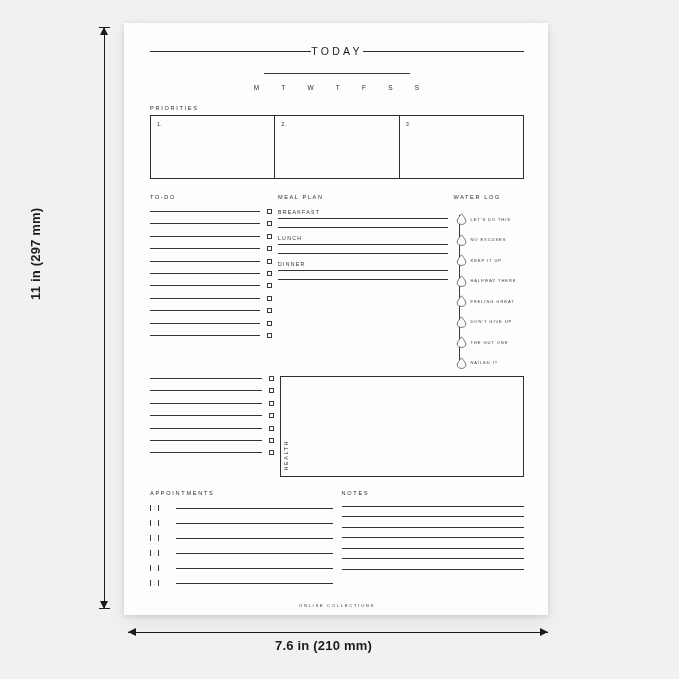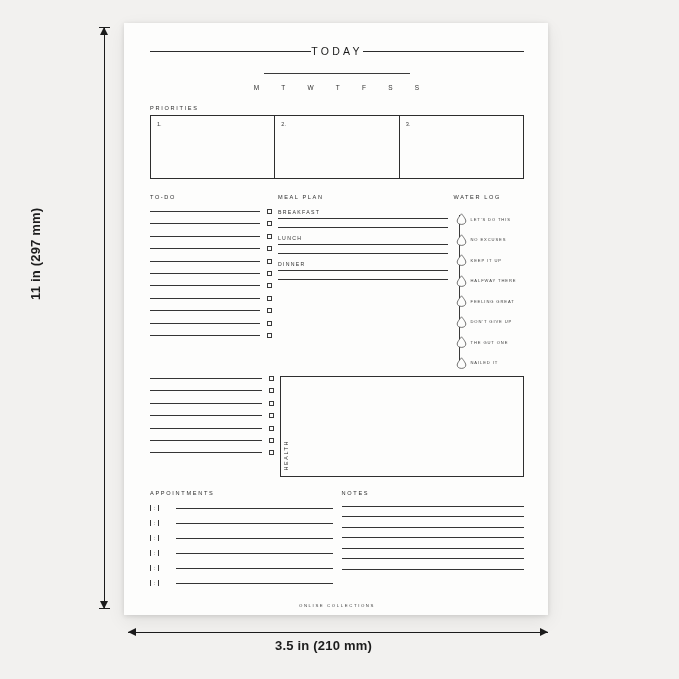--- a/index.html
+++ b/index.html
@@ -330,21 +330,21 @@
 <div class="v-arrow"></div>
 <div class="v-head top"></div>
 <div class="v-head bot"></div>
 <div class="v-cap" style="top:27px"></div>
 <div class="v-cap" style="top:608px"></div>
 <div class="dim-label" id="height-label">11 in (297 mm)</div>
 
 <div class="h-arrow"></div>
 <div class="h-head left"></div>
 <div class="h-head right"></div>
-<div class="dim-label" id="width-label">3.5 in (210 mm)</div>
+<div class="dim-label" id="width-label">7.6 in (210 mm)</div>
 
 <div id="paper">
   <div class="sheet">
 
     <div class="title-row">
       <div class="title-rule"></div>
       <div class="title-text">TODAY</div>
       <div class="title-rule"></div>
     </div>
 

